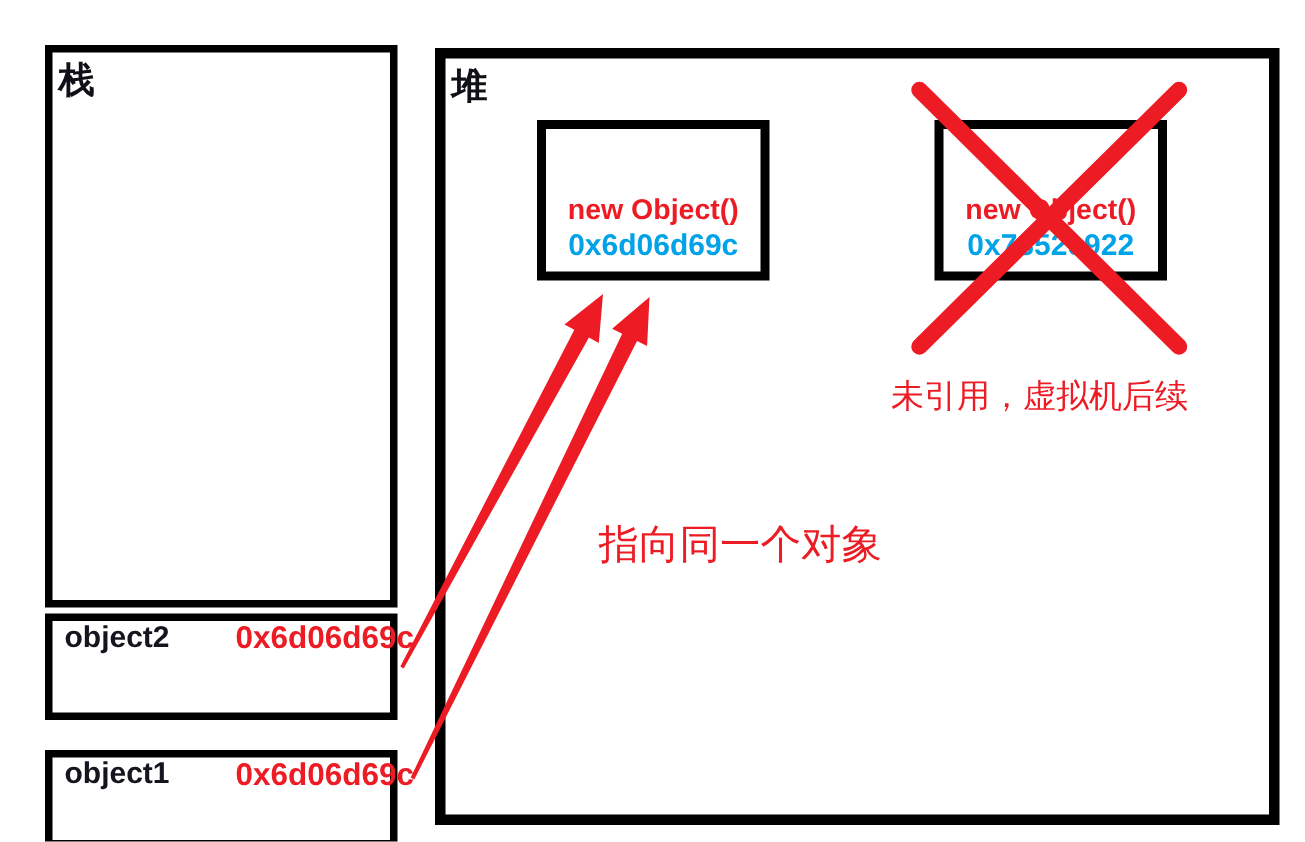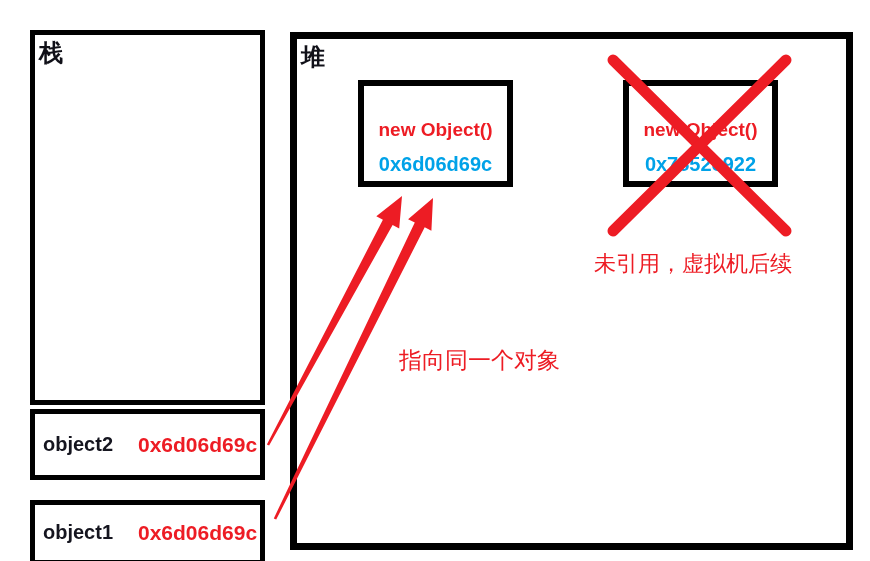--- a/index.html
+++ b/index.html
@@ -14,43 +14,43 @@
 
   
   .stack-main { left: 30px; top: 30px; width: 235px; height: 375px; }
   .region-label {
     position: absolute; left: 4px; top: 2px;
     font-size: 24px; font-weight: bold; color: #101018;
   }
   .stack-cell {
     position: absolute; left: 30px; width: 235px;
     background: #ffffff; border: 5px solid #000000;
-    display: flex; align-items: center; padding-left: 8px;
+    display: flex; padding-left: 8px; gap: 19px;
   }
   .cell-object2 { top: 409px; height: 71px; }
   .cell-object1 { top: 500px; height: 65px; }
   .var-name { font-size: 20px; font-weight: bold; color: #15151f; min-width: 71px; }
   .var-addr { font-size: 21px; font-weight: bold; color: #ED1C24; margin-left: 24px; }
 
   
   .heap-main { left: 290px; top: 32px; width: 563px; height: 518px; border-width: 7px; }
   .obj-box {
     position: absolute; width: 155px; height: 107px;
     background: #ffffff; border: 6px solid #000000;
     display: flex; flex-direction: column; justify-content: flex-end;
-    align-items: center; padding-bottom: 5px; gap: 12px;
+    align-items: center; padding-bottom: 5px; gap: 1px;
   }
   .obj-box-1 { left: 358px; top: 80px; }
   .obj-box-2 { left: 623px; top: 80px; }
   .obj-title { font-size: 19px; font-weight: bold; color: #ED1C24; white-space: nowrap; }
   .obj-addr  { font-size: 20px; font-weight: bold; color: #00A2E8; white-space: nowrap; }
 
   
   .note { position: absolute; color: #ED1C24; white-space: nowrap; }
-  .note-same-object { left: 399px; top: 345px; font-size: 23px; }
+  .note-same-object { left: 399px; top: 345px; font-size: 27px; }
   .note-garbage { left: 594px; top: 247px; font-size: 22px; line-height: 33px; }
 
   
   #overlay {
     position: absolute; left: 0; top: 0;
     width: 870px; height: 561px;
     pointer-events: none;
   }
 </style>
 </head>

